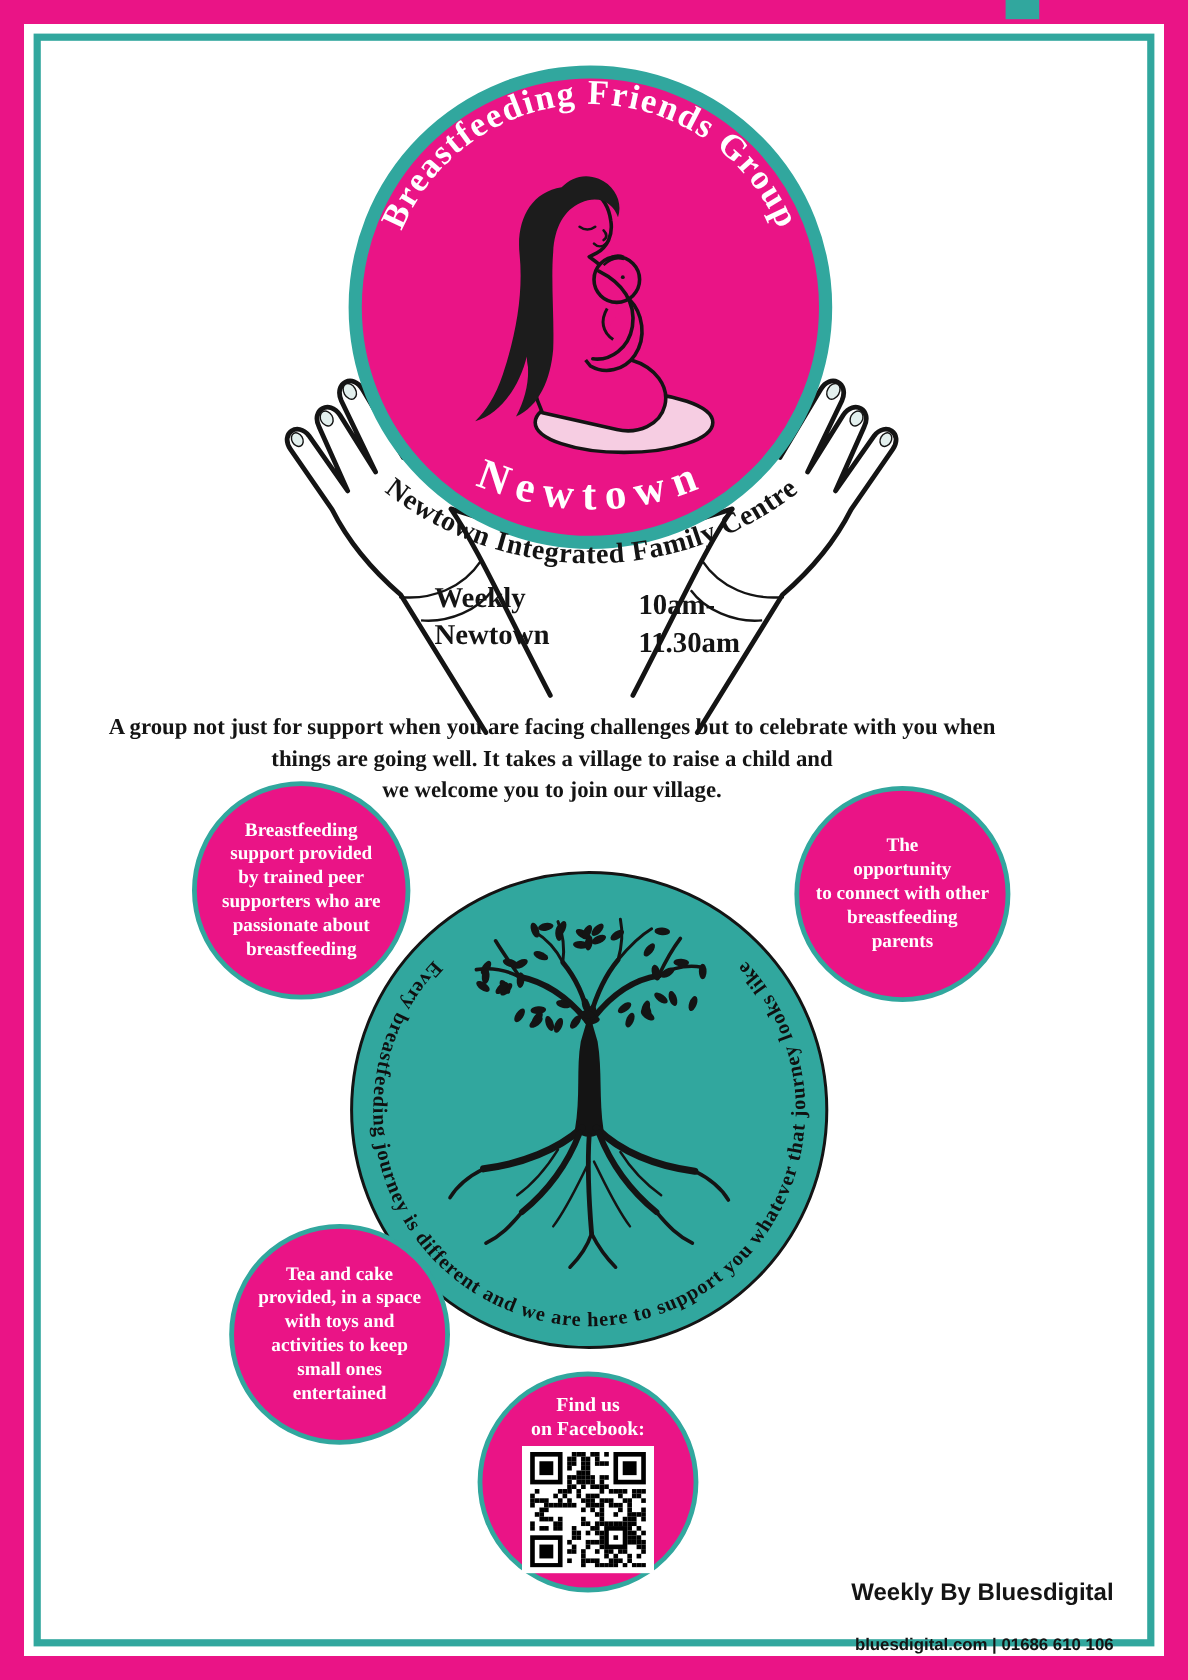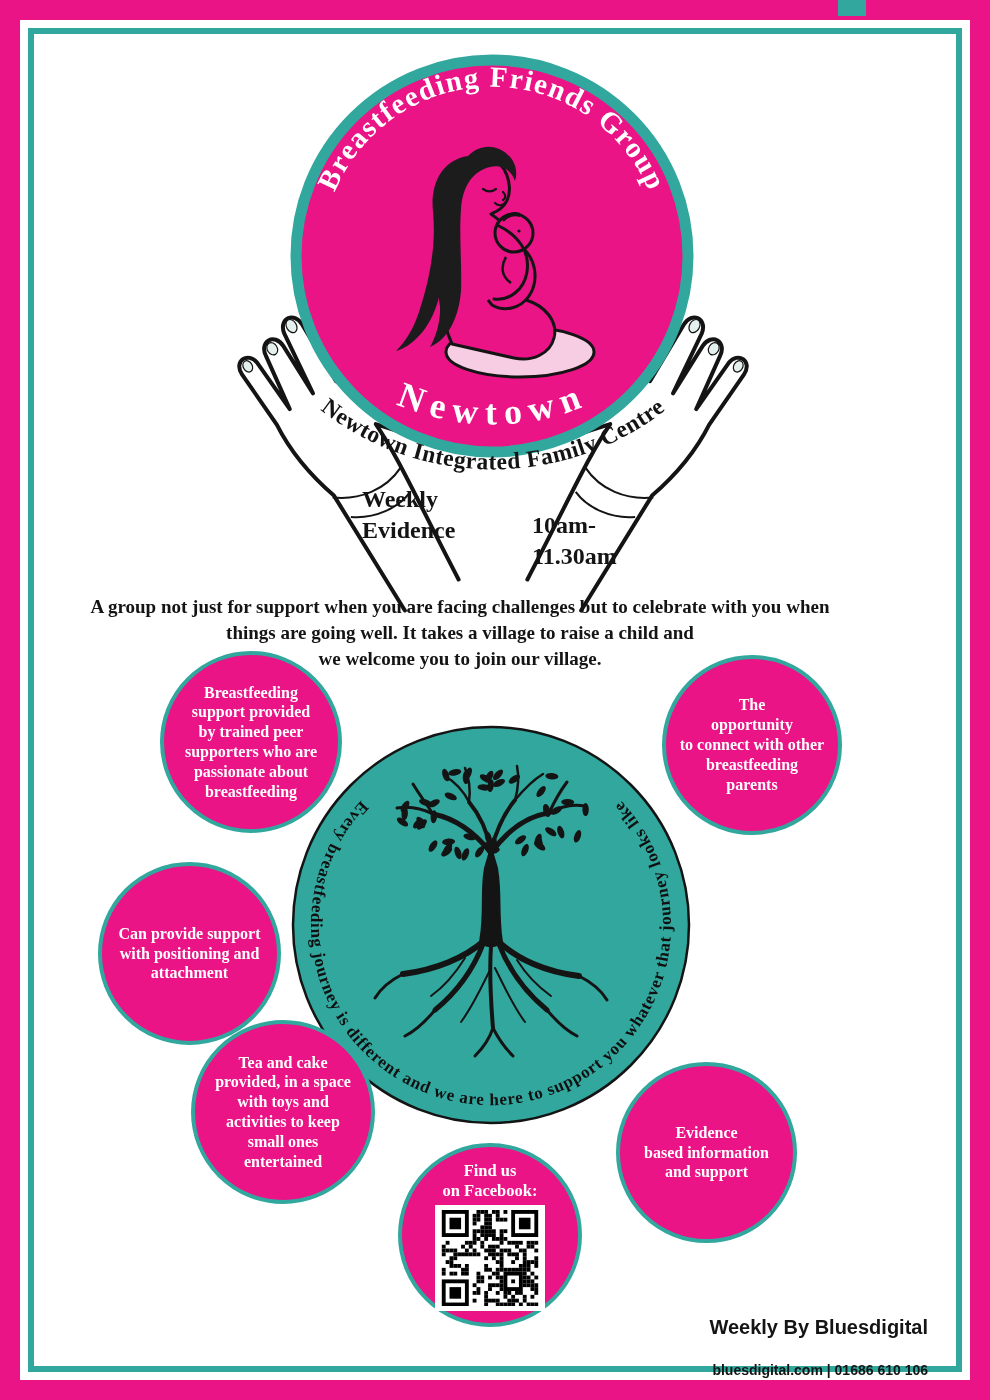--- a/index.html
+++ b/index.html
@@ -6,21 +6,21 @@
   .poster{position:relative;width:990px;height:1400px;background:#ea1486;overflow:hidden;
           font-family:"Liberation Serif","DejaVu Serif",serif;color:#141414;}
   .frame-gap{position:absolute;inset:20px;background:#ffffff;}
   .inner{position:absolute;inset:28px;border:6px solid #31a79e;background:#ffffff;}
   .frame-notch{position:absolute;left:838px;top:0;width:28px;height:16px;background:#31a79e;}
   .header-art{position:absolute;left:0;top:0;}
   .tree-art{position:absolute;left:285px;top:718px;}
 
   .schedule{position:absolute;white-space:pre-line;font-weight:bold;font-size:24px;line-height:1.28;}
   .schedule-days{left:362px;top:484px;}
-  .schedule-time{left:532px;top:510px;}
+  .schedule-time{left:532px;top:490px;}
 
   .intro{position:absolute;left:0;top:594px;width:920px;text-align:center;font-weight:bold;
          font-size:19px;line-height:1.38;white-space:pre-line;}
 
   .bubble{position:absolute;border-radius:50%;background:#ea1486;border:4px solid #31a79e;
           display:flex;align-items:center;justify-content:center;flex-direction:column;
           text-align:center;color:#ffffff;font-weight:bold;box-sizing:border-box;padding:12px;}
   .bubble .btxt{white-space:pre-line;font-size:16px;line-height:1.24;}
   .bubble-1{left:160px;top:651px;width:182px;height:182px;}
   .bubble-2{left:662px;top:655px;width:180px;height:180px;}
@@ -120,21 +120,21 @@
     </text>
     <text class="arc-newtown">
       <textPath href="#arcNewtownPath" startOffset="50%">Newtown</textPath>
     </text>
     <text class="arc-venue">
       <textPath href="#arcVenuePath" startOffset="50%">Newtown Integrated Family Centre</textPath>
     </text>
   </svg>
 
   <div class="schedule schedule-days">Weekly
-Evidence</div>
+Newtown</div>
   <div class="schedule schedule-time">10am-
 11.30am</div>
 
   <div class="intro">A group not just for support when you are facing challenges but to celebrate with you when
 things are going well. It takes a village to raise a child and
 we welcome you to join our village.</div>
 
   <svg class="tree-art" width="412" height="414" viewBox="0 0 412 414">
     <defs>
       <path id="arcTreePath" d="M 130 44 A 180 180 0 1 0 282 44" fill="none"></path>
@@ -235,37 +235,27 @@
 passionate about
 breastfeeding</span>
   </div>
   <div class="bubble bubble-2">
     <span class="btxt">The
 opportunity
 to connect with other
 breastfeeding
 parents</span>
   </div>
-  <div class="bubble bubble-3">
-    <span class="btxt">Can provide support
-with positioning and
-attachment</span>
-  </div>
   <div class="bubble bubble-5">
     <span class="btxt">Tea and cake
 provided, in a space
 with toys and
 activities to keep
 small ones
 entertained</span>
-  </div>
-  <div class="bubble bubble-6">
-    <span class="btxt">Evidence
-based information
-and support</span>
   </div>
 
   <div class="bubble bubble-fb">
     <div class="fb-label">Find us
 on Facebook:</div>
     <svg id="qr" viewBox="0 0 100 100">
         <rect x="0" y="0" width="100" height="100" fill="#ffffff"></rect>
         <rect x="0" y="0" width="28" height="28" fill="#000"></rect>
         <rect x="4" y="4" width="20" height="20" fill="#fff"></rect>
         <rect x="8" y="8" width="12" height="12" fill="#000"></rect>

